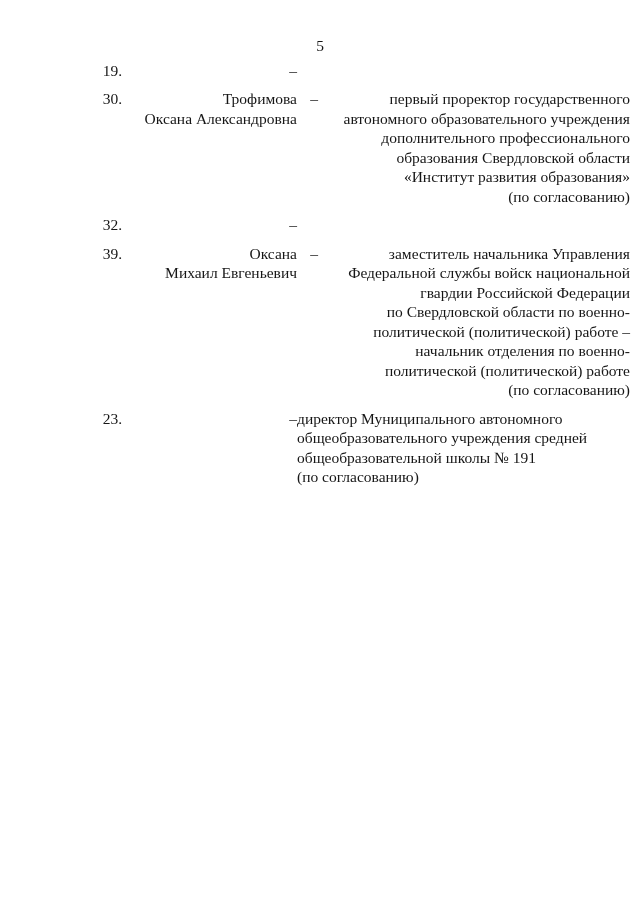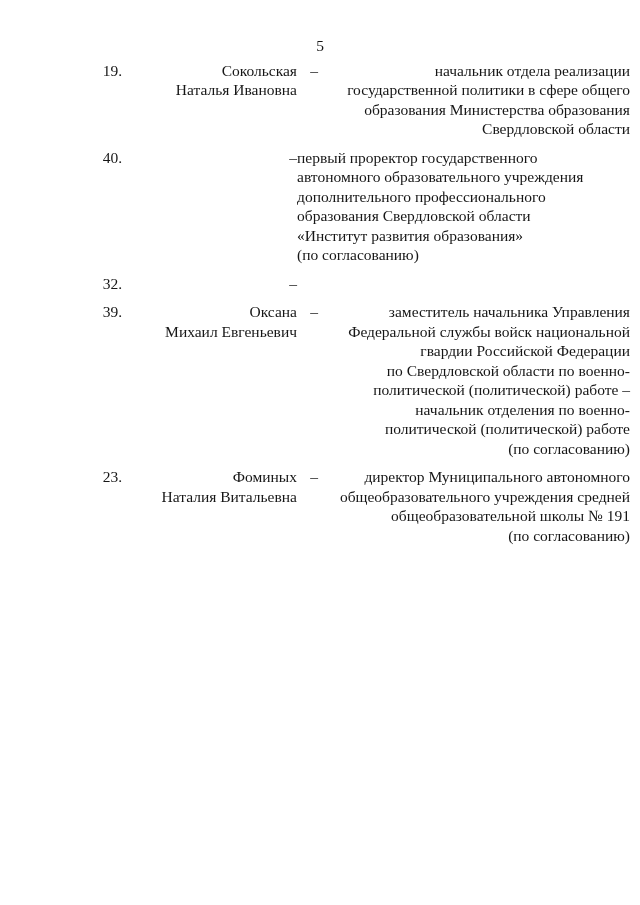--- a/index.html
+++ b/index.html
@@ -50,31 +50,27 @@
 <body>
 
 <div class="page">
 
   <div class="page-number">5</div>
 
   <div class="member-list">
 
     <div class="row">
       <div class="num">19.</div>
-      <div class="name">Сокольская
-Наталья Ивановна</div>
       <div class="dash">–</div>
-      <div class="pos">начальник отдела реализации
-государственной политики в сфере общего
-образования Министерства образования
-Свердловской области</div>
     </div>
 
     <div class="row">
-      <div class="num">40.</div>
+      <div class="num">30.</div>
+      <div class="name">Трофимова
+Оксана Александровна</div>
       <div class="dash">–</div>
       <div class="pos">первый проректор государственного
 автономного образовательного учреждения
 дополнительного профессионального
 образования Свердловской области
 «Институт развития образования»
 (по согласованию)</div>
     </div>
 
     <div class="row">
@@ -92,22 +88,20 @@
 гвардии Российской Федерации
 по Свердловской области по военно-
 политической (политической) работе –
 начальник отделения по военно-
 политической (политической) работе
 (по согласованию)</div>
     </div>
 
     <div class="row">
       <div class="num">23.</div>
-      <div class="name">Фоминых
-Наталия Витальевна</div>
       <div class="dash">–</div>
       <div class="pos">директор Муниципального автономного
 общеобразовательного учреждения средней
 общеобразовательной школы № 191
 (по согласованию)</div>
     </div>
 
   </div>
 </div>
 

